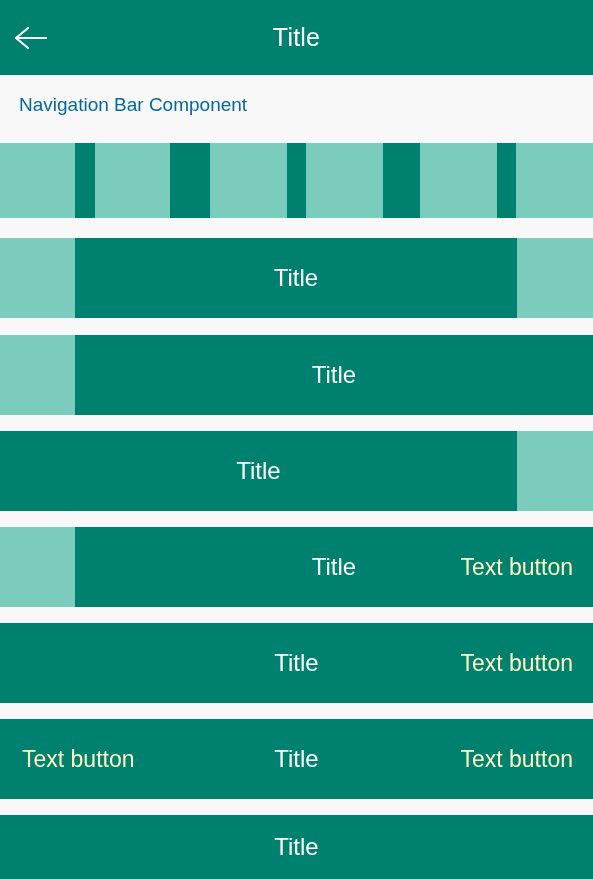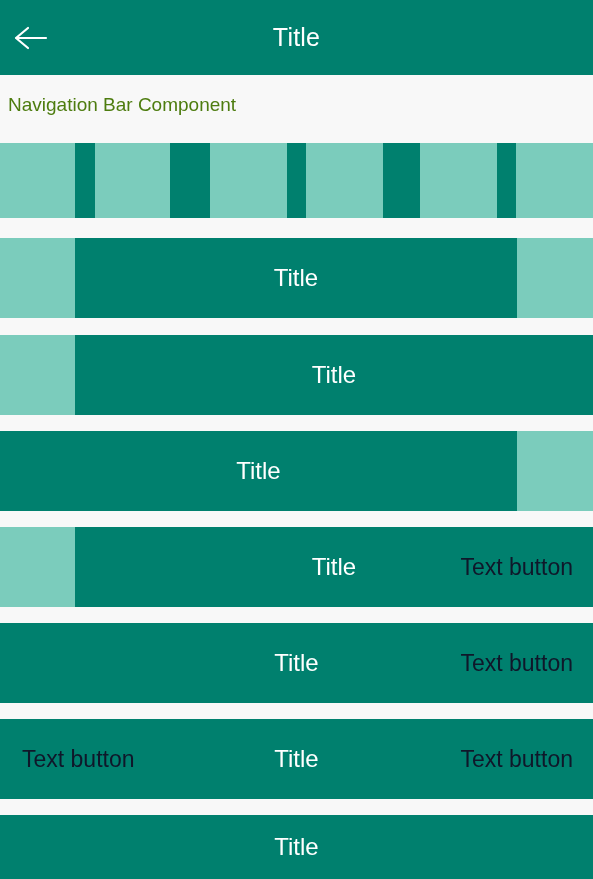--- a/index.html
+++ b/index.html
@@ -49,23 +49,23 @@
   .caption-row {
     position: absolute;
     left: 0; top: 75px;
     width: 593px;
     height: 60px;
     background: #f8f8f8;
     display: flex;
     align-items: center;
   }
   .caption-text {
-    padding-left: 8px;
+    padding-left: 19px;
     font-size: 19px;
-    color: #4d7c0f;
+    color: #0369a1;
   }
 
   
   .band {
     position: absolute;
     left: 0;
     width: 593px;
     display: flex;
     align-items: stretch;
   }
@@ -82,21 +82,21 @@
   }
   .bar-title {
     position: absolute;
     left: 0; right: 0;
     text-align: center;
     color: #ffffff;
     font-size: 24px;
     pointer-events: none;
   }
   .bar-action {
-    color: #0f172a;
+    color: #fef9c3;
     font-size: 23px;
     white-space: nowrap;
   }
   .bar-action-left  { position: absolute; left: 22px; }
   .bar-action-right { position: absolute; right: 20px; }
 
   
   .stripes {
     position: relative;
     width: 593px;

